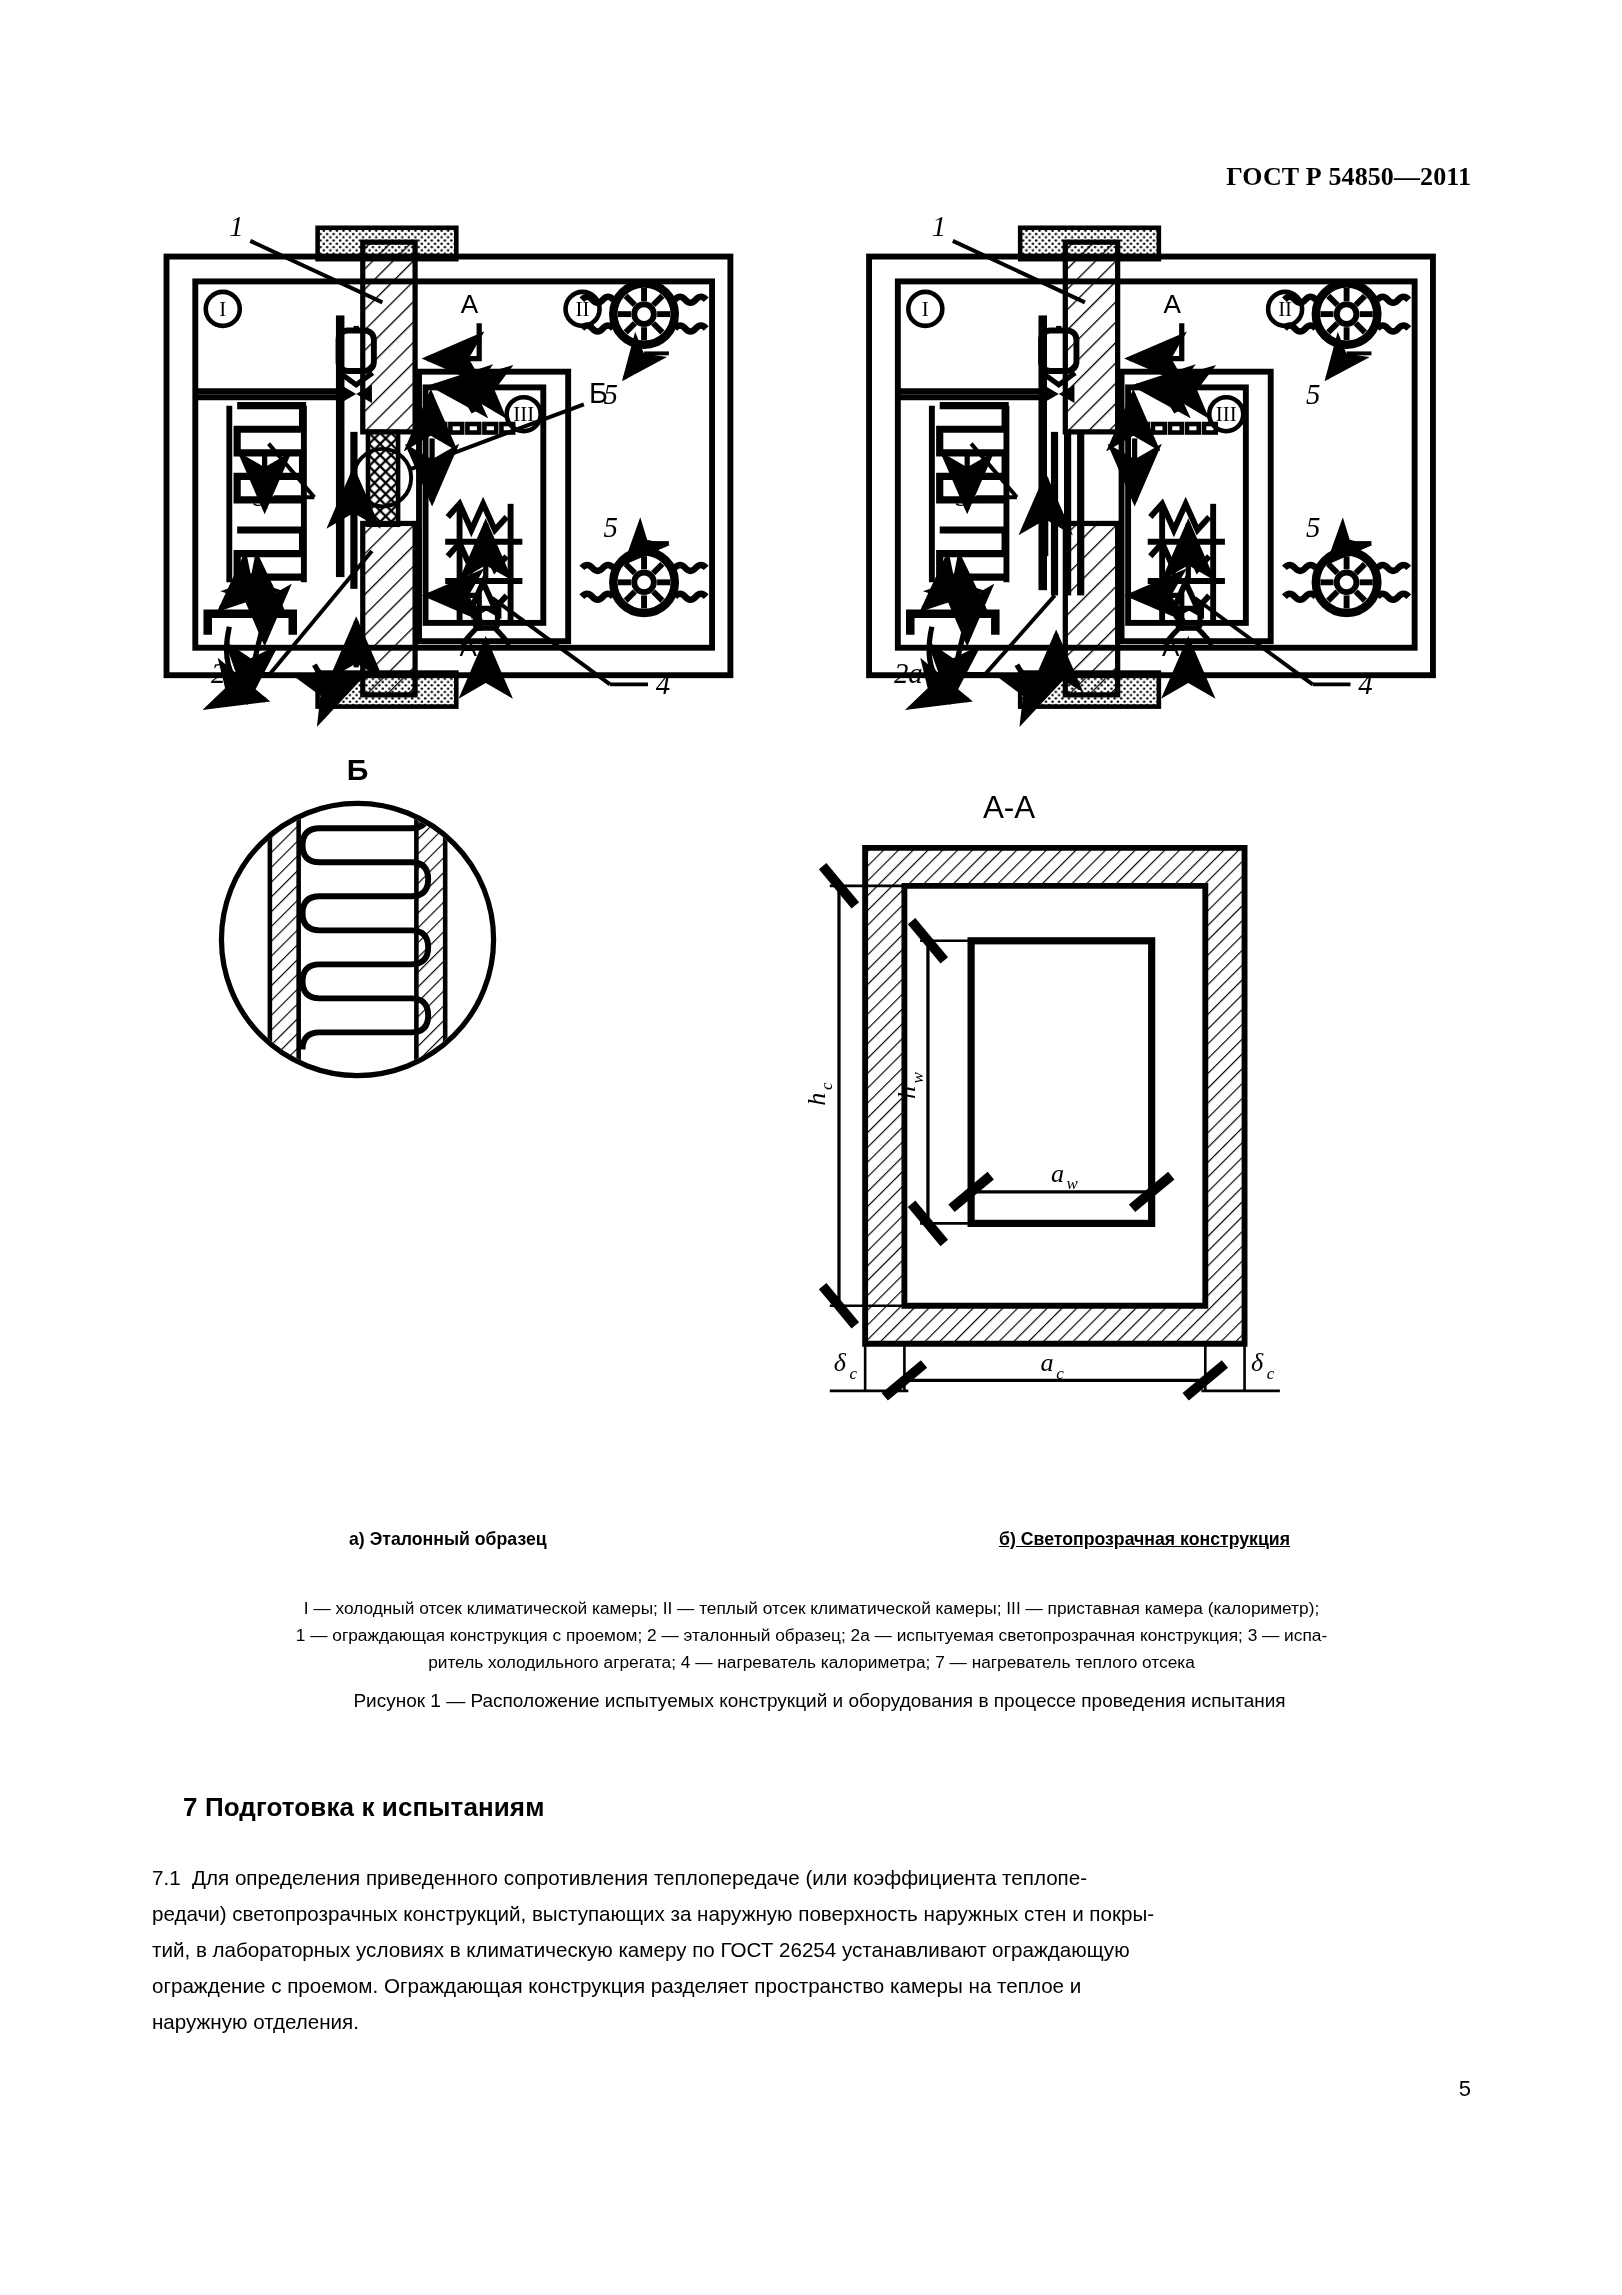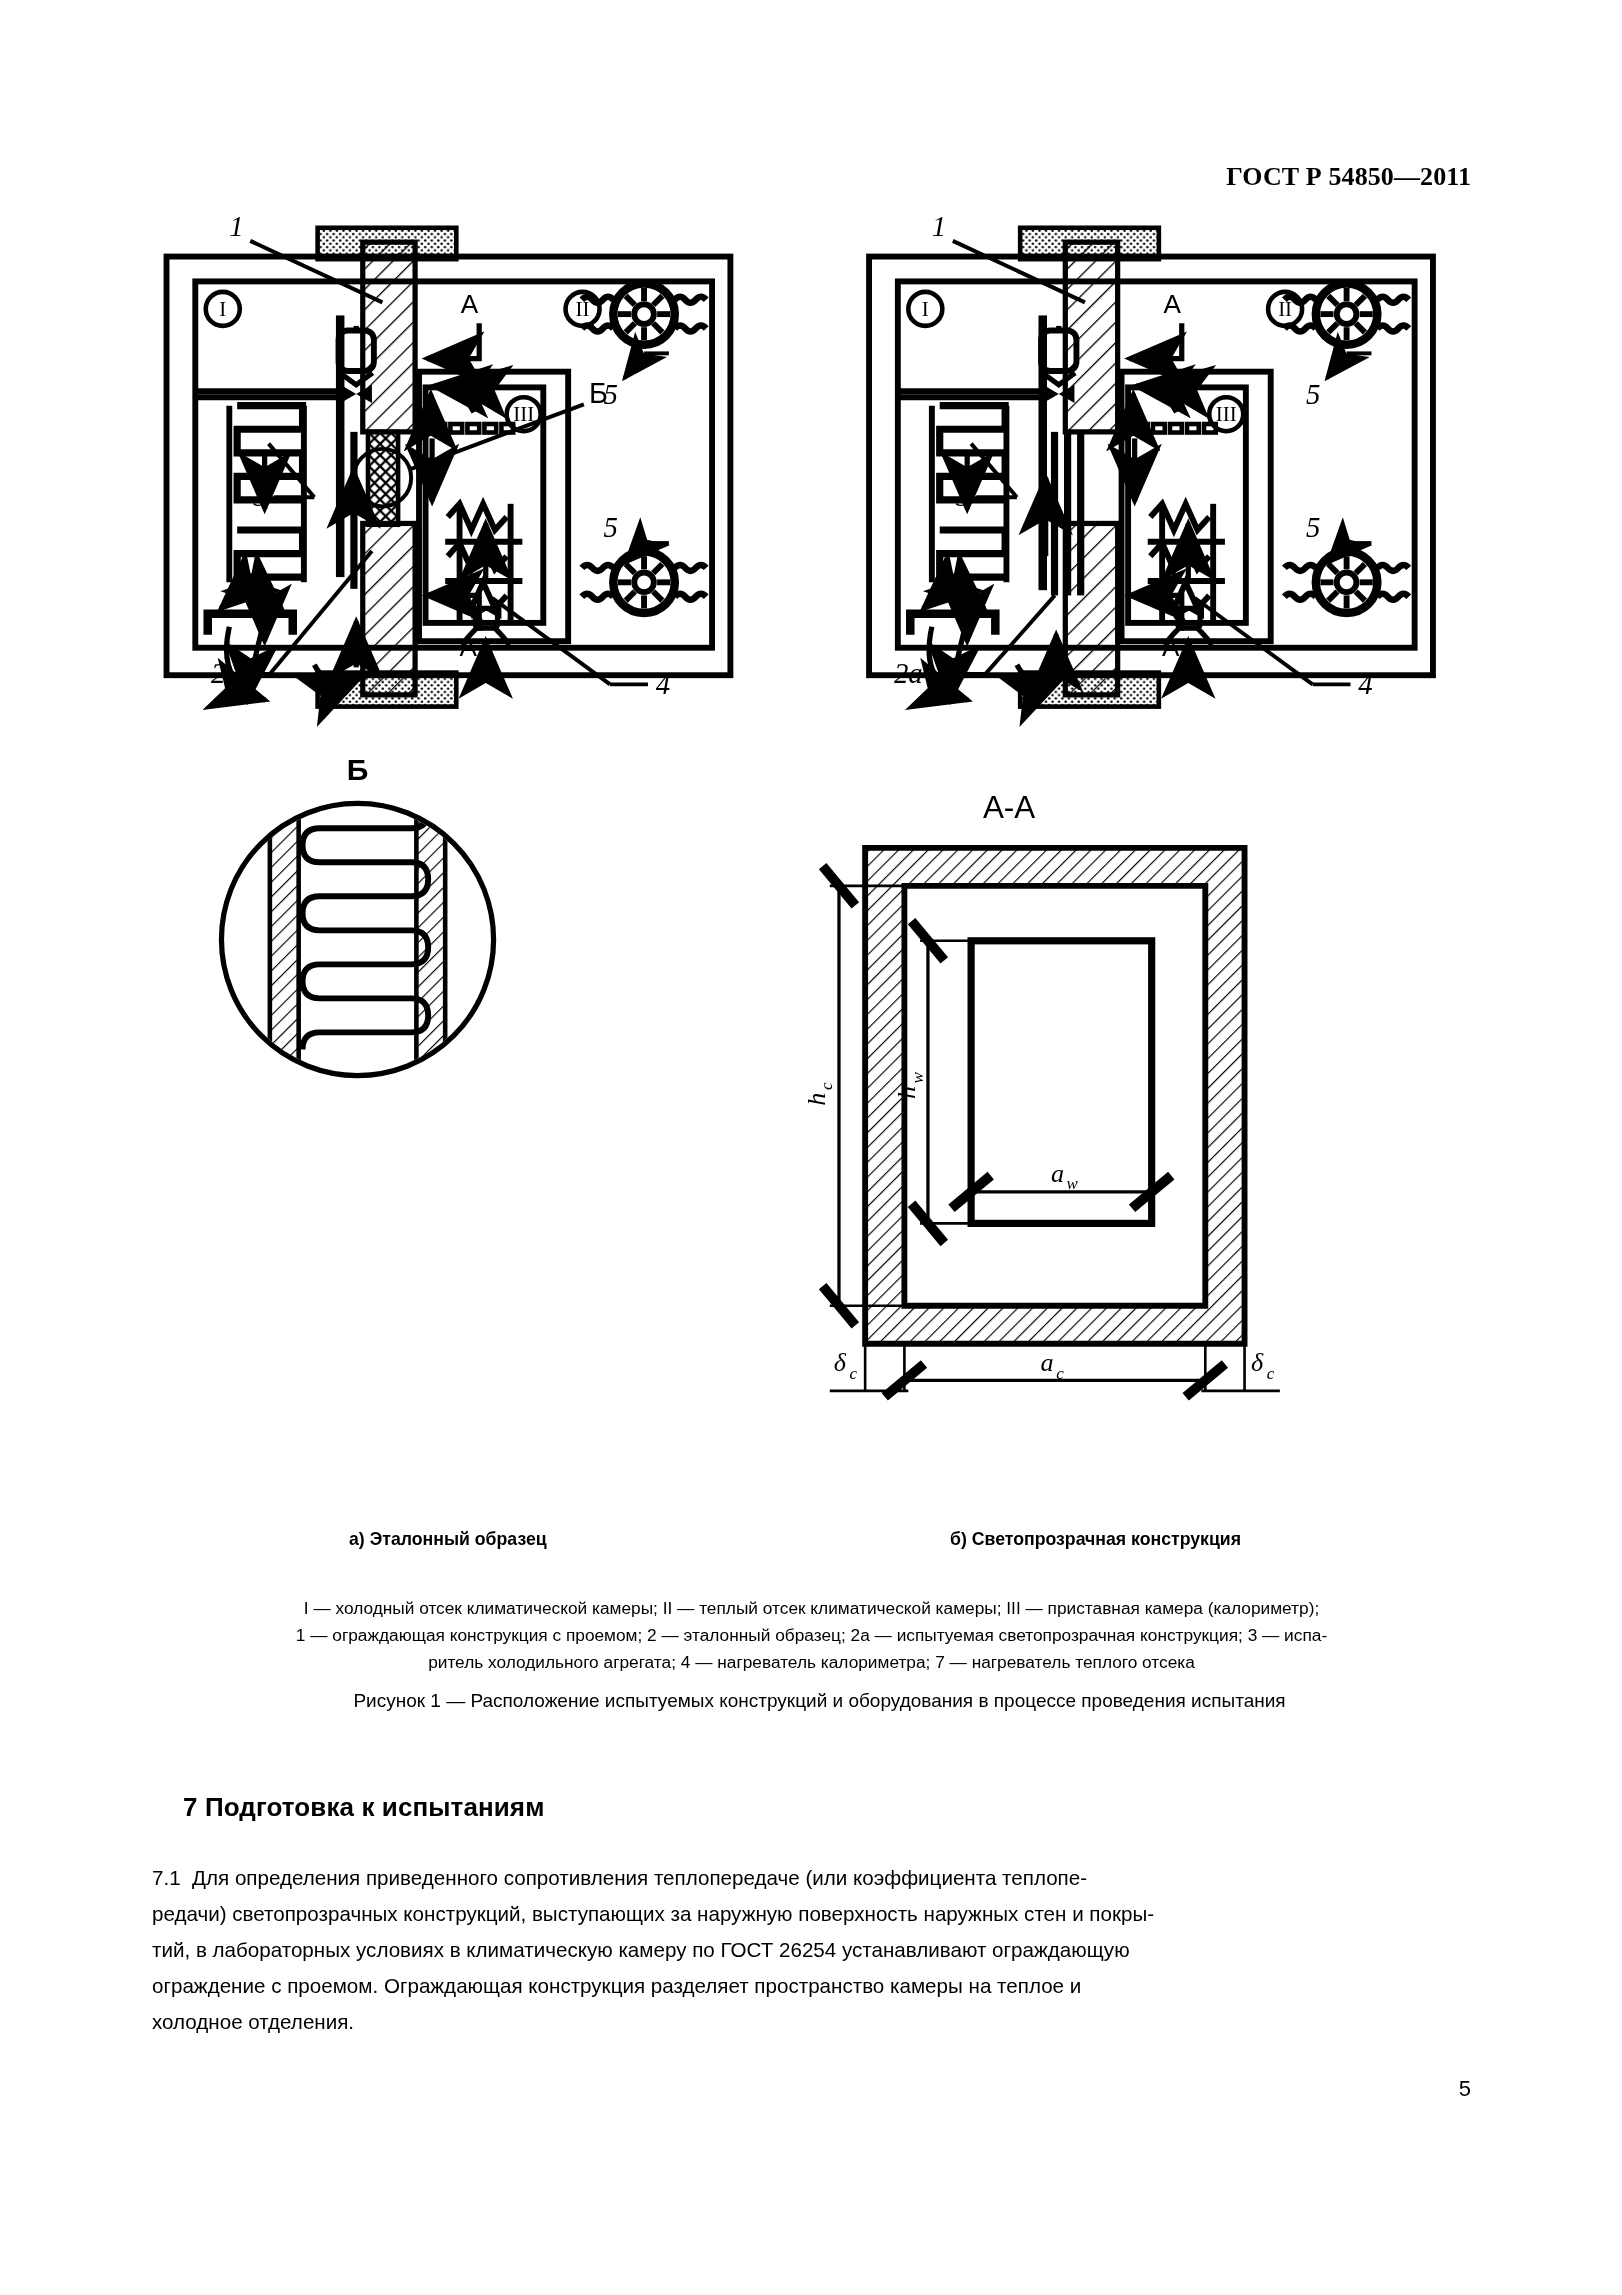--- a/index.html
+++ b/index.html
@@ -19,21 +19,21 @@
 
   
   .figure{position:absolute;top:216px;left:152px;width:1319px;height:1498px;}
   svg.fig{display:block;width:100%;height:100%;}
 
   
   .subcap{
     position:absolute;font-size:17.7px;font-weight:bold;white-space:nowrap;margin-left:19px;
   }
   .subcap-a{top:1529px;left:330px;}
-  .subcap-b{top:1529px;left:931px;}
+  .subcap-b{top:1529px;left:980px;text-decoration:underline;}
 
   
   .legend{
     position:absolute;top:1595px;left:105px;width:1413px;
     font-size:17.3px;line-height:27px;text-align:center;
   }
   .legend .l1{display:block;}
   .legend .l2{display:block;}
   .legend .l3{display:block;}
 
@@ -468,19 +468,19 @@
 
   <div class="figcap">Рисунок  1 — Расположение испытуемых конструкций и оборудования в процессе проведения испытания</div>
 
   <div class="h2">7  Подготовка к испытаниям</div>
 
   <div class="body">
     <span class="ln">7.1  Для определения приведенного сопротивления теплопередаче (или коэффициента теплопе-</span>
     <span class="ln">редачи) светопрозрачных конструкций, выступающих за наружную поверхность наружных стен и покры-</span>
     <span class="ln">тий, в лабораторных условиях в климатическую камеру по ГОСТ 26254 устанавливают ограждающую</span>
     <span class="ln">ограждение с проемом. Ограждающая конструкция разделяет пространство камеры на теплое и</span>
-    <span class="ln">холодное отделения.</span>
+    <span class="ln">наружную отделения.</span>
   </div>
 
   <div class="pageno">5</div>
 
 </div>
 
 
 </body></html>

